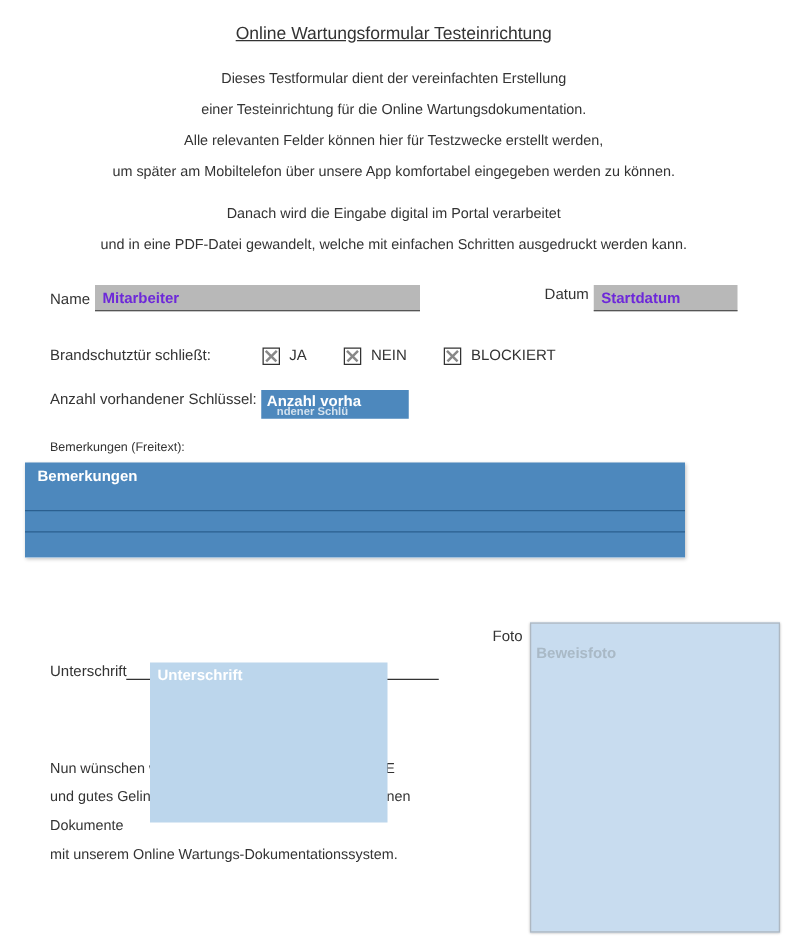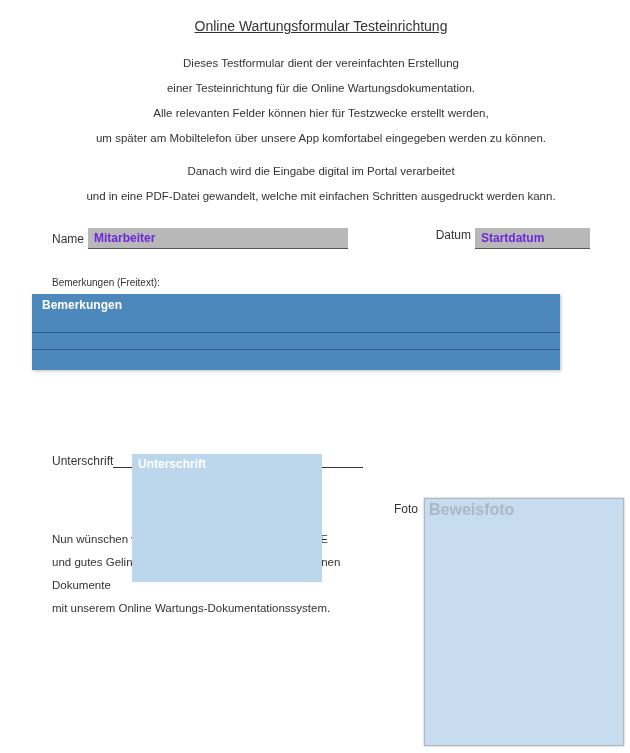--- a/index.html
+++ b/index.html
@@ -7,21 +7,21 @@
     padding: 0;
     font-family: Arial, sans-serif;
     font-size: 12px;
     color: #333;
     width: 630px;
     height: 753px;
     position: relative;
     background: #fff;
   }
   .page {
-    padding: 10px 40px 20px 52px;
+    padding: 10px 40px 20px 40px;
     box-sizing: border-box;
     position: relative;
   }
   .title {
     text-align: center;
     font-size: 14px;
     text-decoration: underline;
     margin: 8px 0 18px 0;
   }
   .intro {
@@ -152,23 +152,23 @@
   }
   .foto-box {
     width: 198px; height: 246px;
     background:#c8dcef;
     border:1px solid #aeb8c2;
     box-shadow: 0 0 2px rgba(0,0,0,.3);
     position:relative;
   }
   .foto-ph {
     position:absolute;
-    top:2px; left:4px;
+    top:16px; left:4px;
     color:#a9b9c6;
-    font-size:16px;
+    font-size:12px;
     font-weight:bold;
   }
   .closing {
     margin-top: 60px;
     line-height:2.0;
     font-size:11.5px;
     width: 350px;
   }
 </style>
 </head>
@@ -191,21 +191,43 @@
     <div class="name-left">
       <span class="label">Name</span>
       <span class="field-box field-name">Mitarbeiter</span>
     </div>
     <div class="name-right">
       <span class="label">Datum</span>
       <span class="field-box field-date">Startdatum</span>
     </div>
   </div>
 
-
+  <div class="check-row">
+    <span class="ql">Brandschutztür schließt:</span>
+    <span class="opt">
+      <span class="cb"></span>
+      <span>JA</span>
+    </span>
+    <span class="opt">
+      <span class="cb"></span>
+      <span>NEIN</span>
+    </span>
+    <span class="opt">
+      <span class="cb"></span>
+      <span>BLOCKIERT</span>
+    </span>
+  </div>
+
+  <div class="key-row">
+    <span class="key-label">Anzahl vorhandener Schlüssel:</span>
+    <span class="key-field">
+      <span>Anzahl vorha</span>
+      <span class="sub">ndener Schlü</span>
+    </span>
+  </div>
 
   <div class="remarks-label">Bemerkungen (Freitext):</div>
   <div class="remarks-box">
     <div class="remarks-header">Bemerkungen</div>
     <div class="remarks-lines">
       <div class="remarks-line"></div>
       <div class="remarks-line"></div>
       <div class="remarks-line"></div>
     </div>
   </div>

